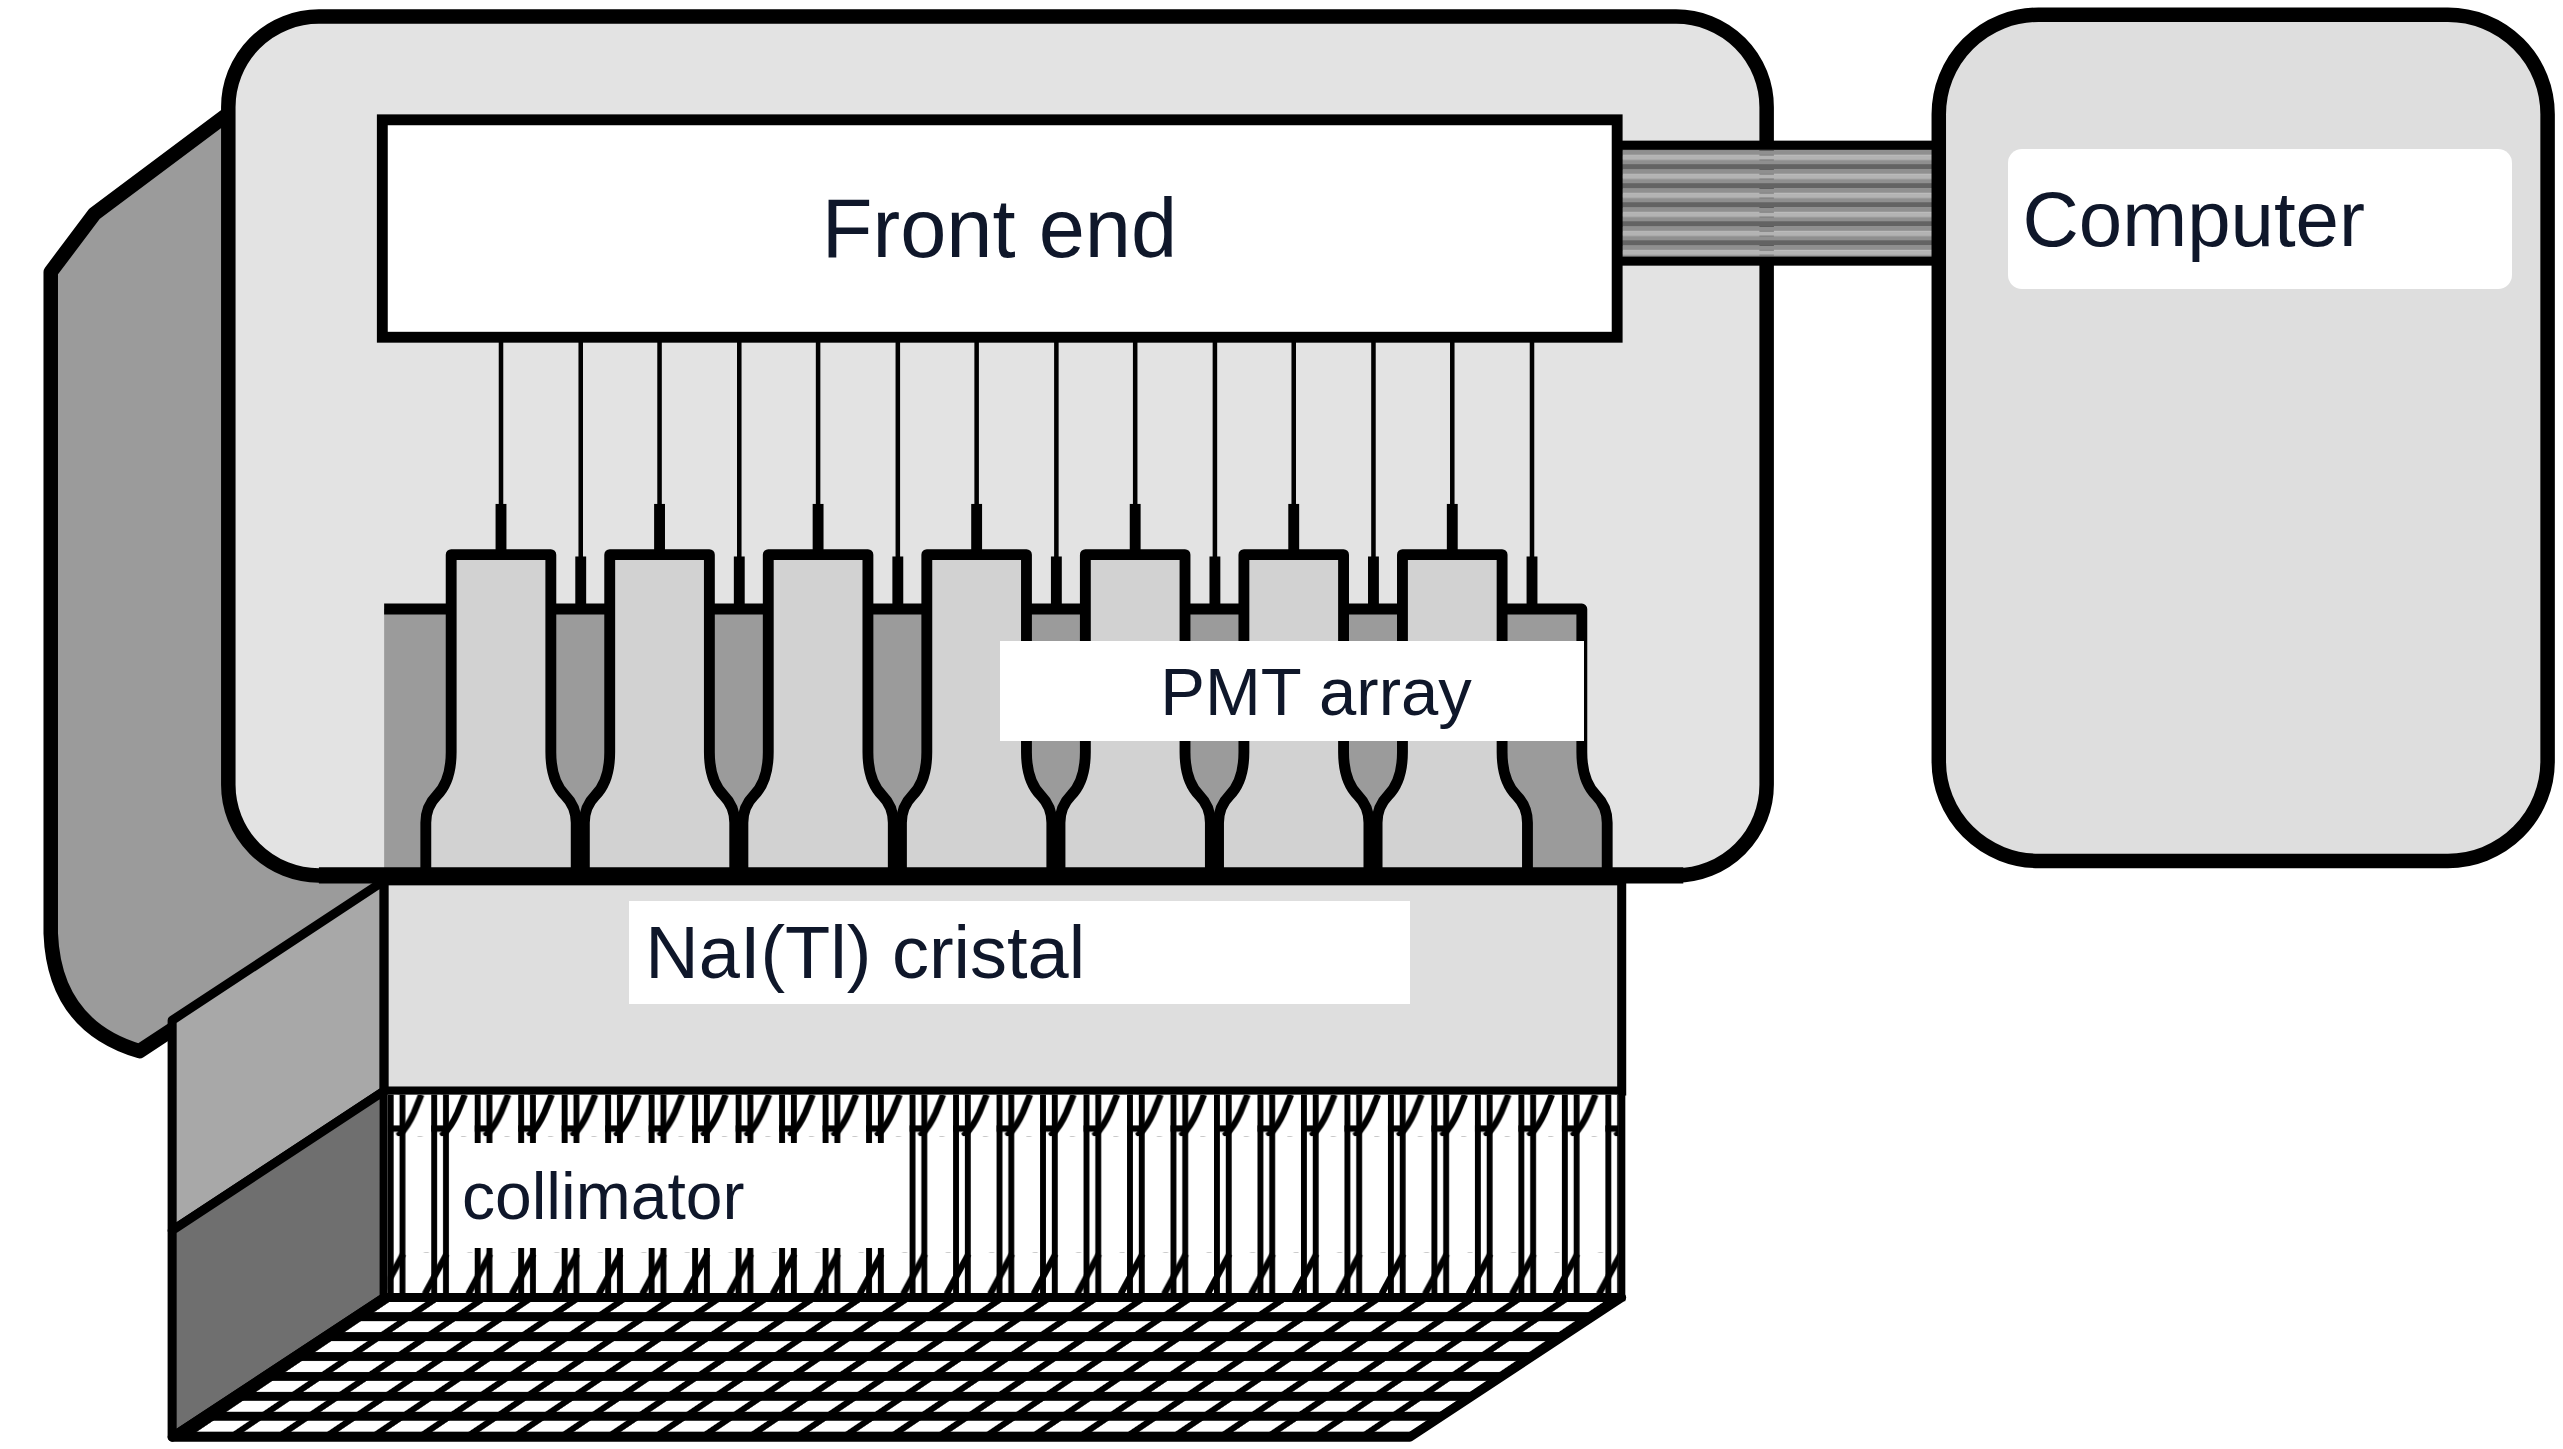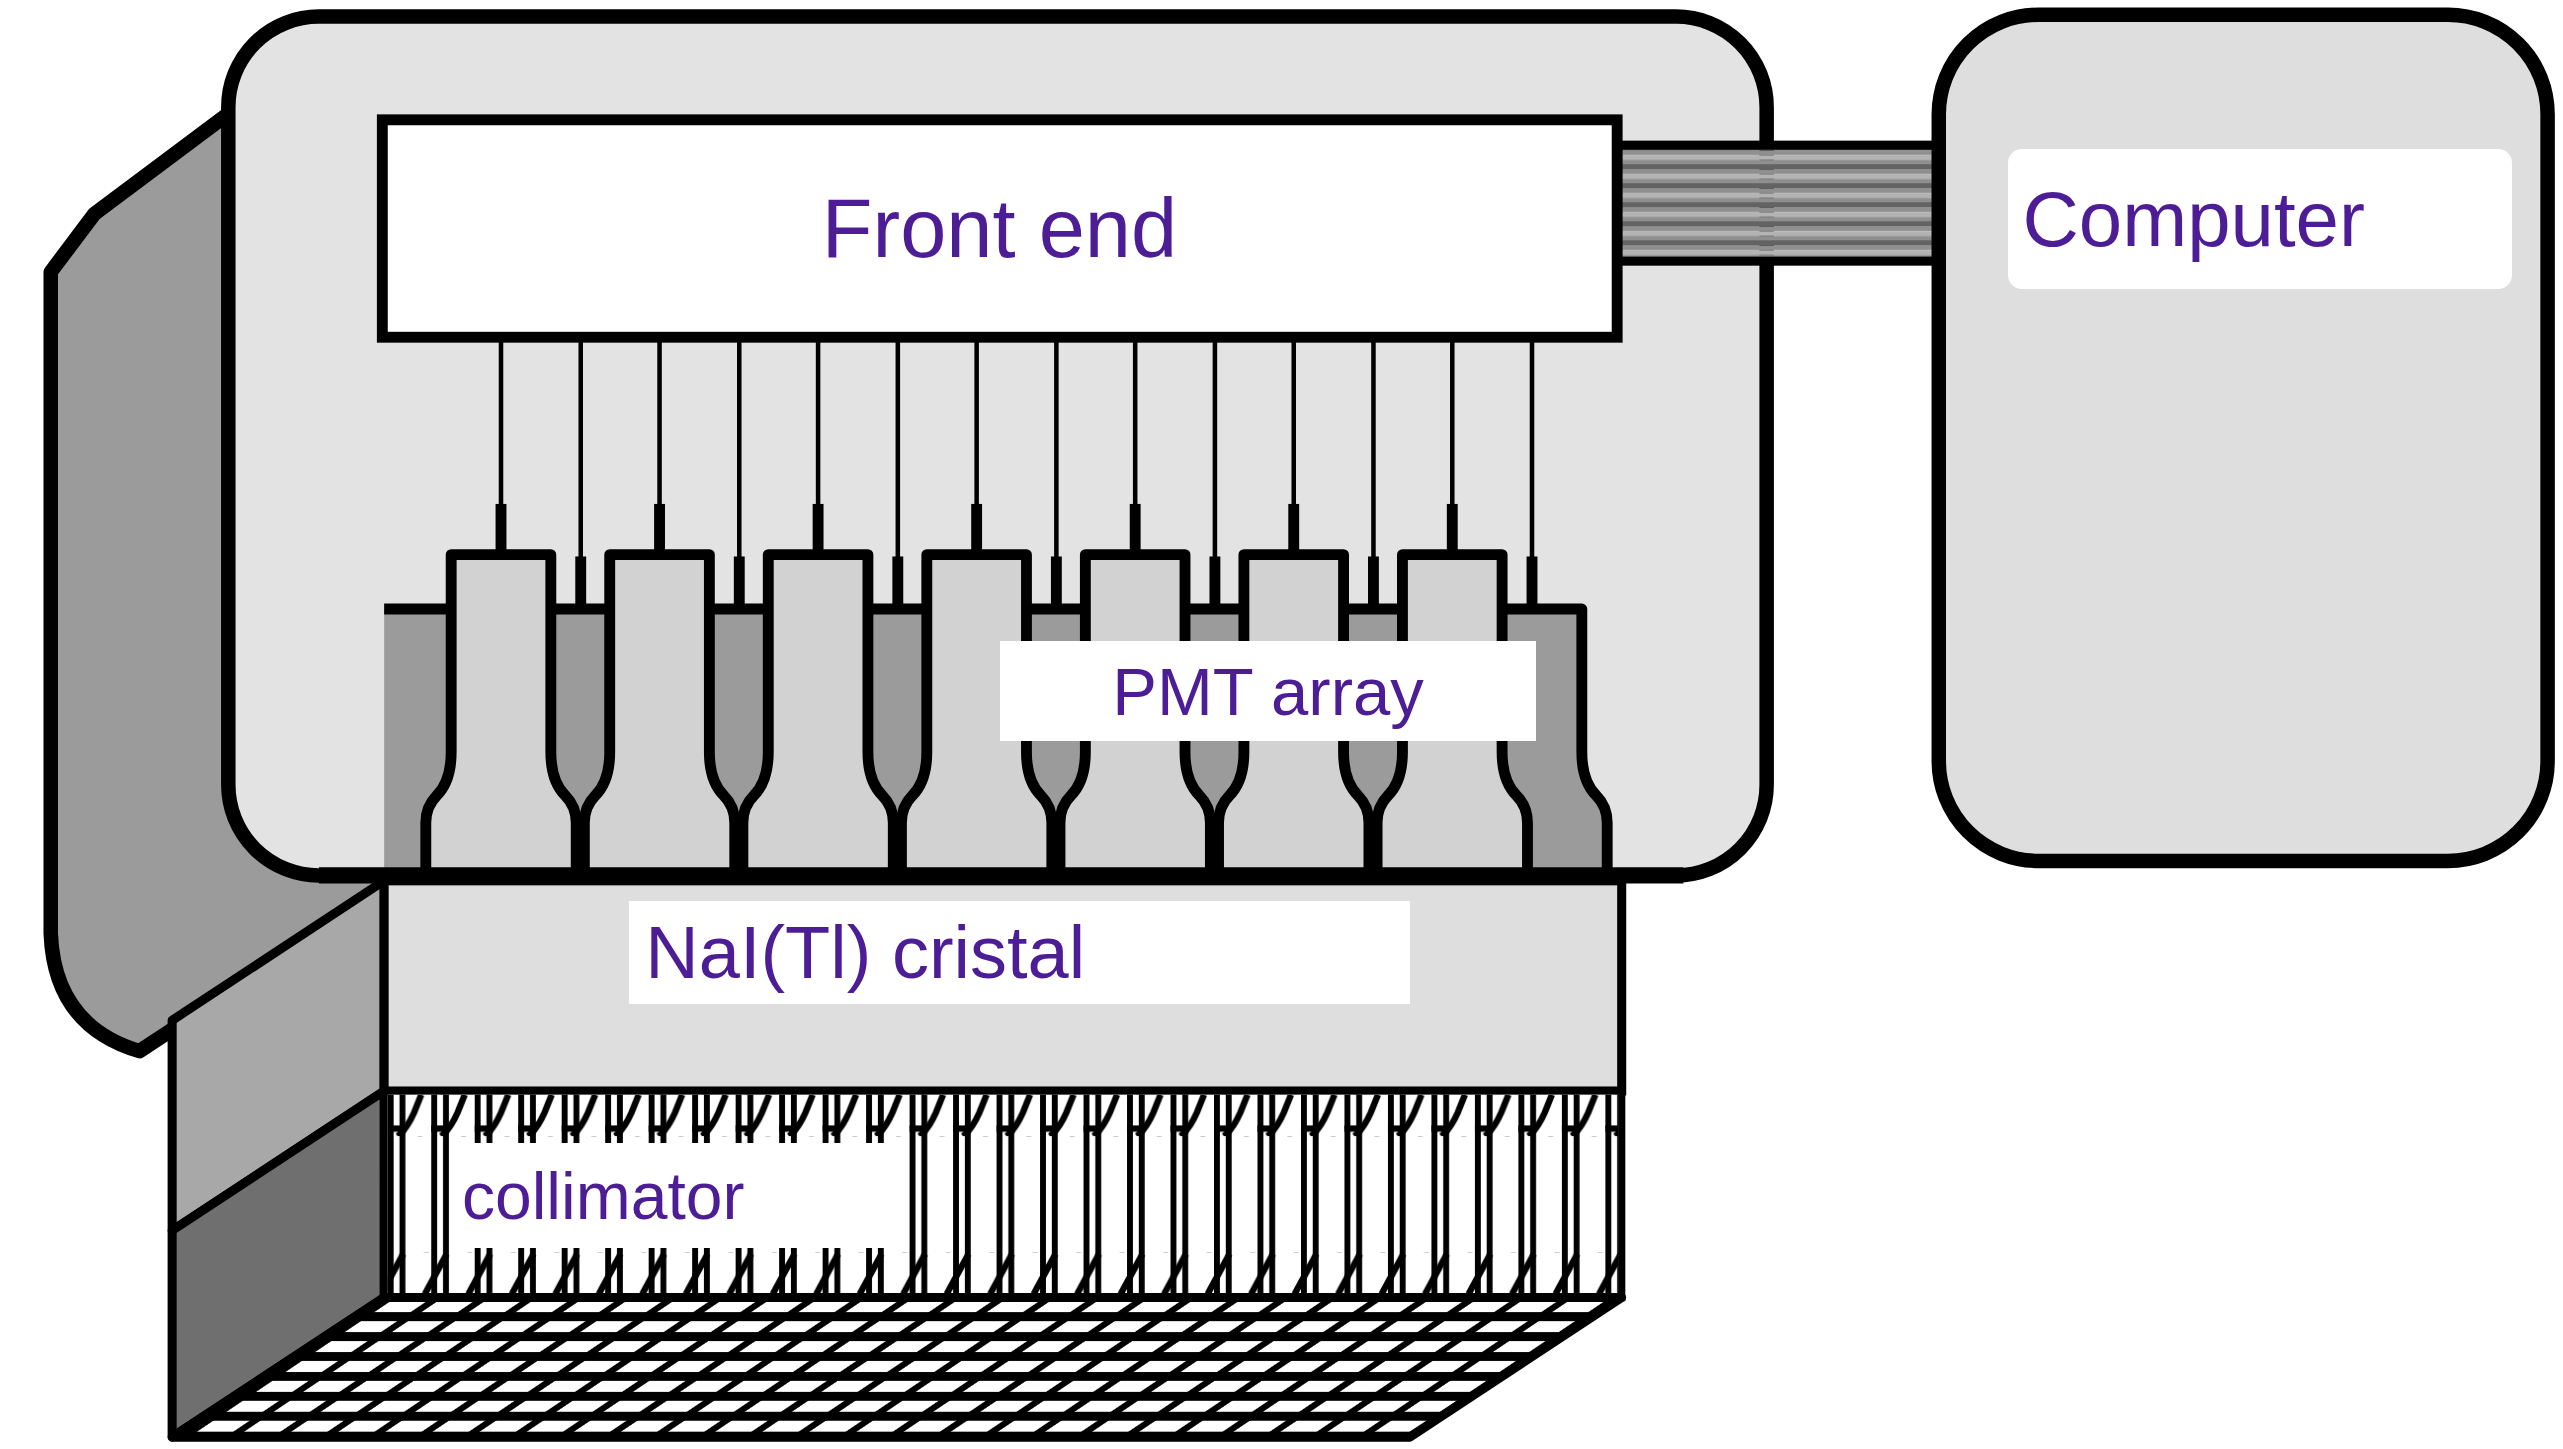--- a/index.html
+++ b/index.html
@@ -1,21 +1,21 @@
 <!DOCTYPE html>
 <html style="font-size:14.5px"><head>
 <meta charset="utf-8">
 <style>
   html,body{margin:0;padding:0;background:#ffffff;}
   .stage{position:relative;width:2563px;height:1450px;background:#ffffff;overflow:hidden;
          font-family:"Liberation Sans", sans-serif;}
   .stage svg{position:absolute;left:0;top:0;}
   .lbl{position:absolute;display:flex;align-items:center;justify-content:center;
-       color:#4c1d95;white-space:nowrap;font-weight:400;}
-  .lbl.white{background:#ffffff;}
+       color:#0f172a;white-space:nowrap;font-weight:400;}
+  .lbl.white{background:#ffffff;padding-left:48px;}
   .lbl.leftalign{justify-content:flex-start;}
   #front-end-label{left:382px;top:120px;width:1235px;height:217px;font-size:83px;}
   #pmt-array-label{left:1000px;top:641px;width:536px;height:100px;font-size:67px;}
   #crystal-label{left:629px;top:901px;width:781px;height:103px;font-size:74px;padding-left:16.3px;box-sizing:border-box;text-align:right;}
   #collimator-label{left:451px;top:1143px;width:439px;height:105px;font-size:66px;padding-left:11px;box-sizing:border-box;}
   #computer-label{left:2008px;top:149px;width:504px;height:140px;font-size:78px;padding-left:14.5px;box-sizing:border-box;border-radius:14px;}
   
   .s8{stroke:#000;stroke-width:8;}
   .s10{stroke:#000;stroke-width:10;}
   .s12{stroke:#000;stroke-width:12;}

